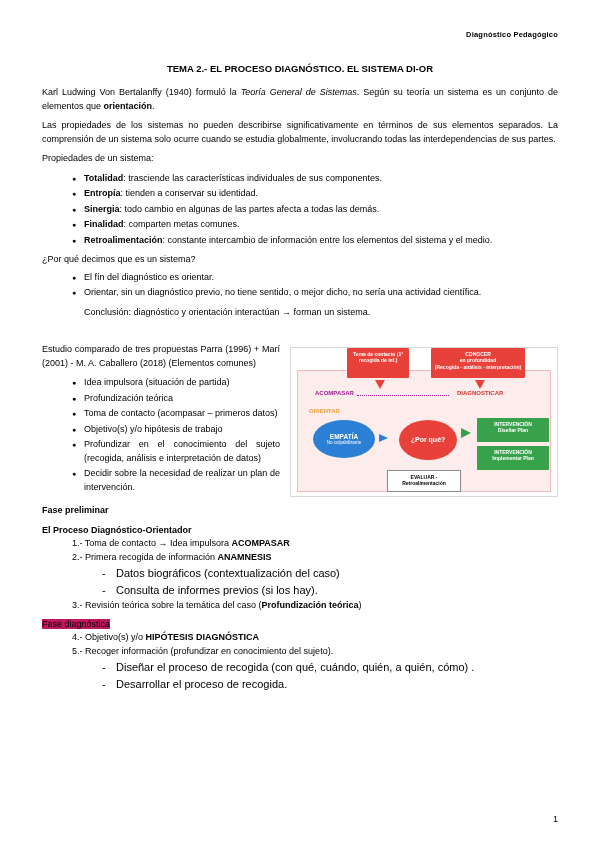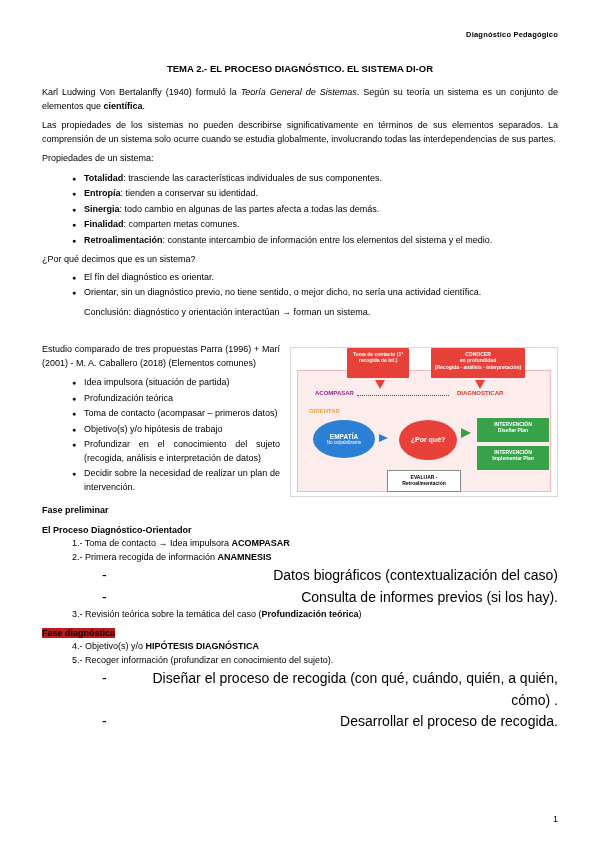--- a/index.html
+++ b/index.html
@@ -218,53 +218,52 @@
     font-size: 9px;
     font-weight: bold;
     margin: 10px 0 2px 0;
   }
   .lvl1 {
     font-size: 9px;
     line-height: 1.55;
     margin-left: 30px;
   }
   .lvl2 {
-    font-size: 14px;
+    font-size: 11px;
     line-height: 1.55;
     margin-left: 60px;
     position: relative;
     padding-left: 14px;
-    text-align: right;
   }
   .lvl2::before {
     content: "-";
     position: absolute;
     left: 0; top: 0;
   }
   .hl {
-    background: #b91c1c;
-    font-weight: bold;
+    background: #be185d;
+    font-weight: normal;
   }
   .pagenum {
     position: absolute;
     right: 42px;
     bottom: 24px;
     font-size: 9px;
   }
 </style>
 </head>
 <body>
 
 <div class="page">
 
   <div class="header-right">Diagnóstico Pedagógico</div>
 
   <div class="doc-title">TEMA 2.- EL PROCESO DIAGNÓSTICO. EL SISTEMA DI-OR</div>
 
-  <p class="body"><span>Karl Ludwing Von Bertalanffy (1940) formuló la </span><span class="i">Teoría General de Sistemas</span><span>. Según su teoría un sistema es un conjunto de elementos que </span><span class="b">científica</span><span>.</span></p>
+  <p class="body"><span>Karl Ludwing Von Bertalanffy (1940) formuló la </span><span class="i">Teoría General de Sistemas</span><span>. Según su teoría un sistema es un conjunto de elementos que </span><span class="b">orientación</span><span>.</span></p>
 
   <p class="body">Las propiedades de los sistemas no pueden describirse significativamente en términos de sus elementos separados. La comprensión de un sistema solo ocurre cuando se estudia globalmente, involucrando todas las interdependencias de sus partes.</p>
 
   <p class="body">Propiedades de un sistema:</p>
 
   <ul class="bullets">
     <li><span class="b">Totalidad</span><span>: trasciende las características individuales de sus componentes.</span></li>
     <li><span class="b">Entropía</span><span>: tienden a conservar su identidad.</span></li>
     <li><span class="b">Sinergia</span><span>: todo cambio en algunas de las partes afecta a todas las demás.</span></li>
     <li><span class="b">Finalidad</span><span>: comparten metas comunes.</span></li>

